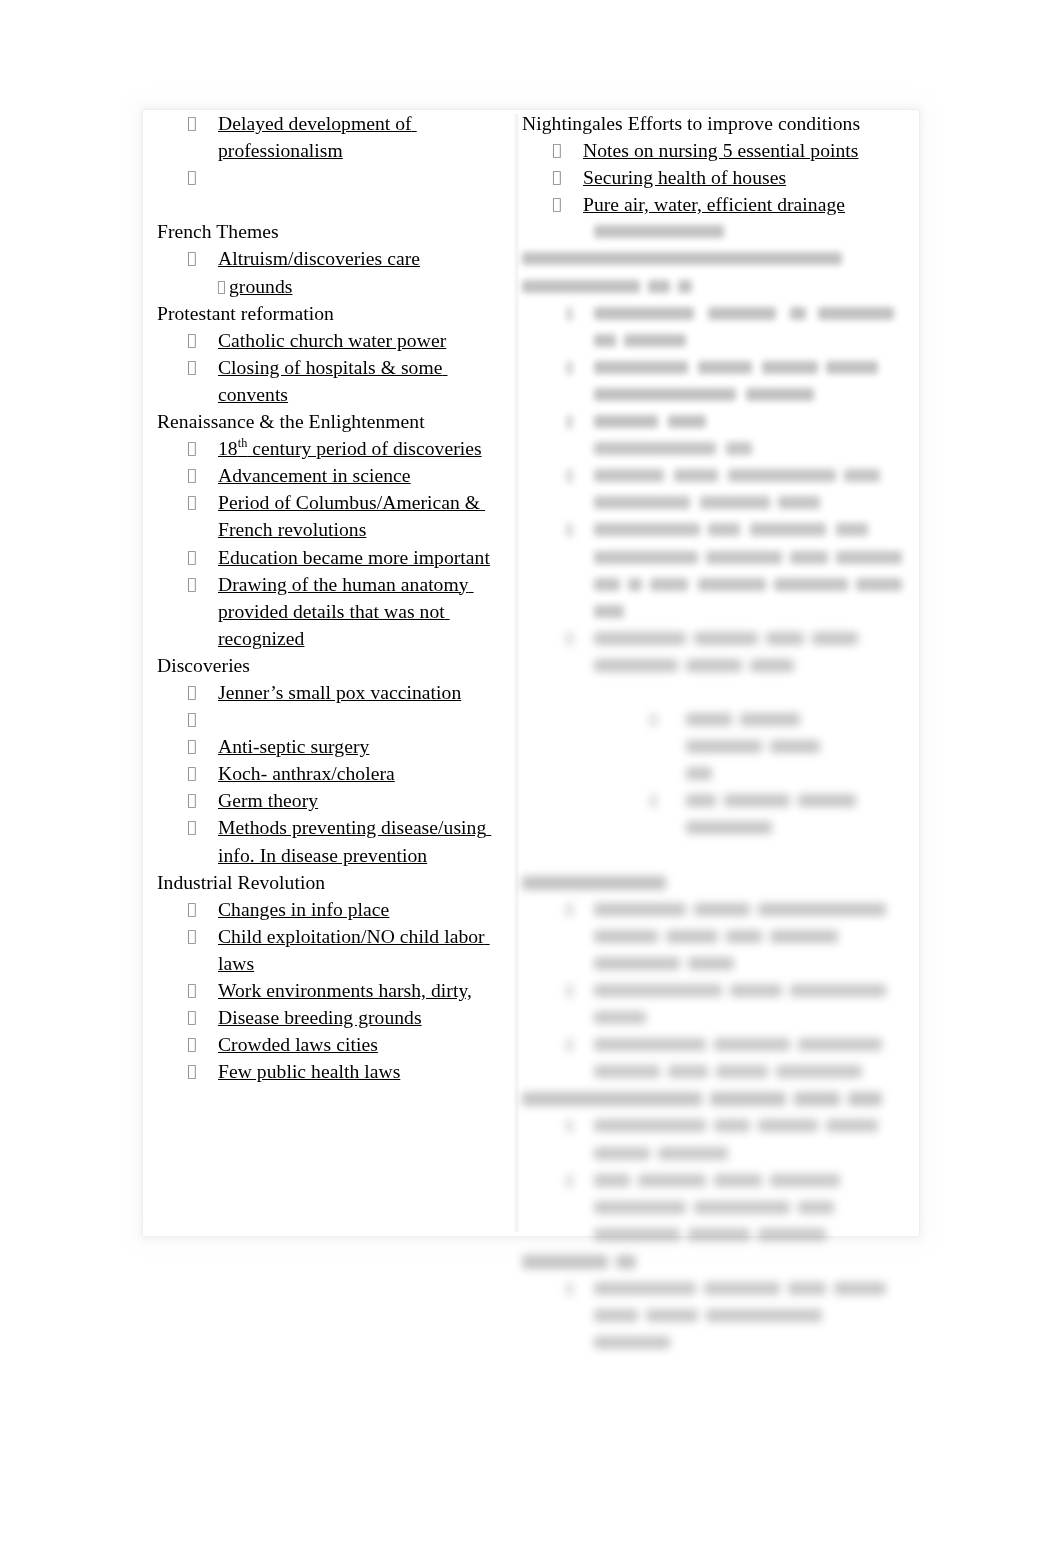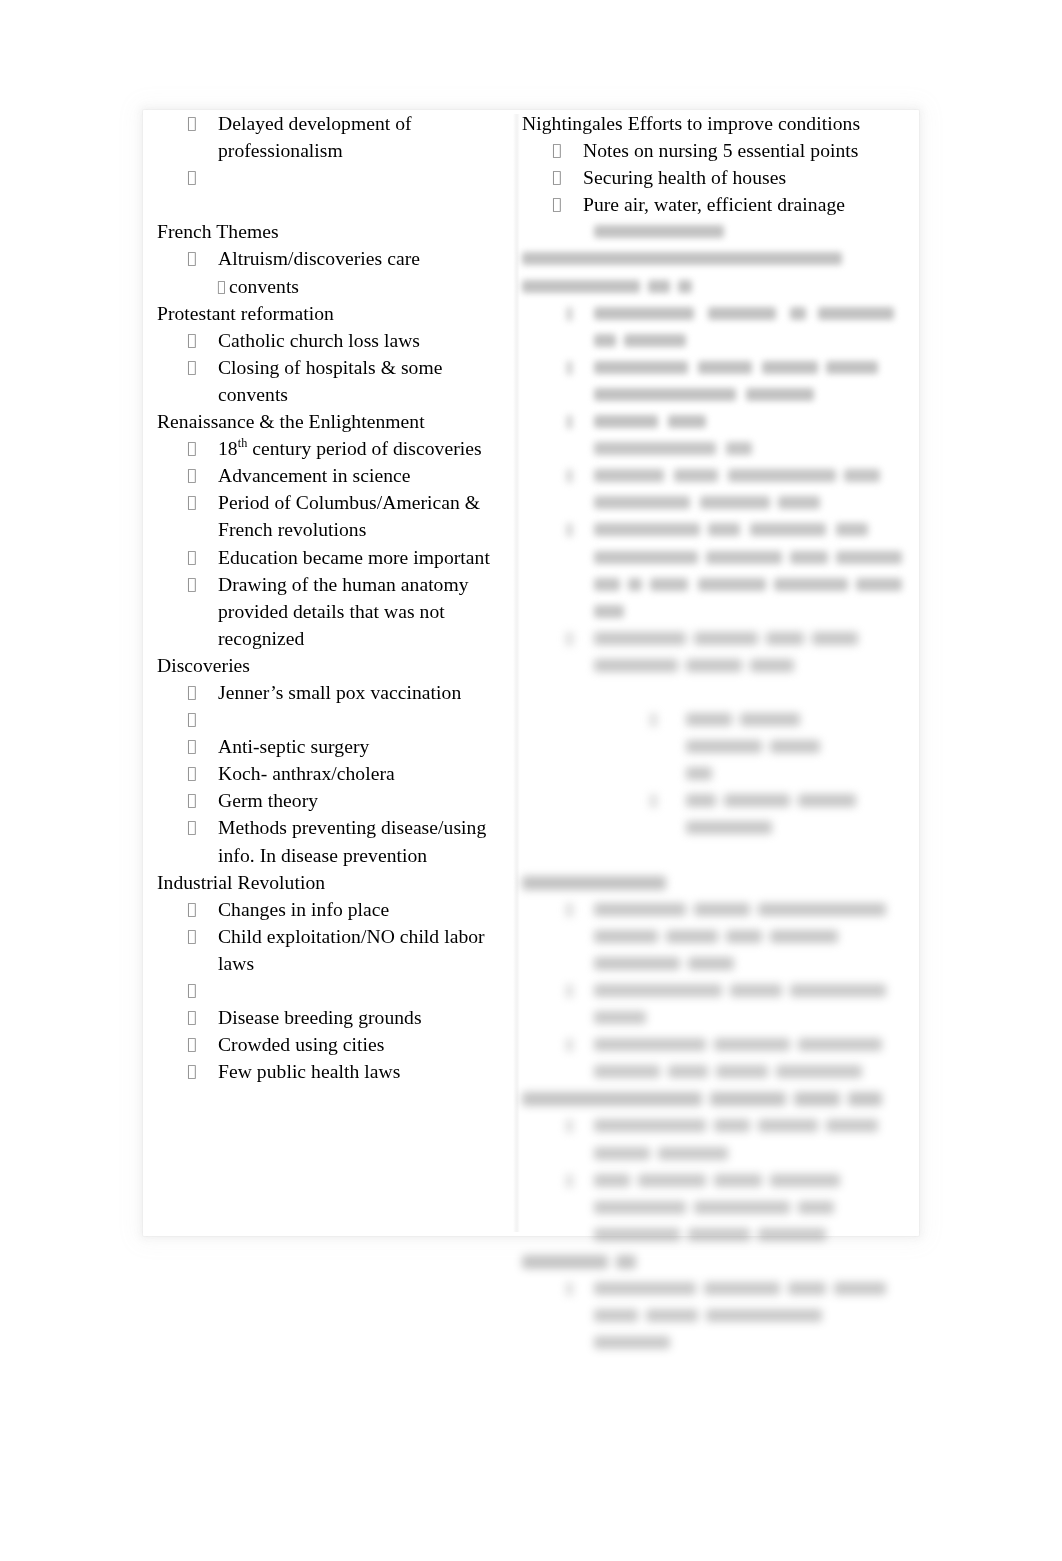--- a/index.html
+++ b/index.html
@@ -90,20 +90,21 @@
     font-size: 15px;
     line-height: 27.1px;
   }
   .bullet-row.sub .bullet-glyph {
     width: 12px;
     font-size: 14px;
   }
   .bullet-text {
     flex: 1 1 auto;
     white-space: pre-wrap;
+    text-decoration: underline;
   }
 
   .spacer-line { height: 27.1px; }
 
   sup.ord {
     font-size: 0.62em;
     vertical-align: super;
     line-height: 0;
   }
 
@@ -157,26 +158,26 @@
             <span class="bullet-glyph"></span>
           </div>
           <div class="spacer-line"></div>
           <div class="heading">French Themes</div>
           <div class="bullet-row">
             <span class="bullet-glyph"></span>
             <span class="bullet-text">Altruism/discoveries care</span>
           </div>
           <div class="bullet-row sub">
             <span class="bullet-glyph"></span>
-            <span class="bullet-text">convents</span>
+            <span class="bullet-text">grounds</span>
           </div>
           <div class="heading">Protestant reformation</div>
           <div class="bullet-row">
             <span class="bullet-glyph"></span>
-            <span class="bullet-text">Catholic church loss laws</span>
+            <span class="bullet-text">Catholic church water power</span>
           </div>
           <div class="bullet-row">
             <span class="bullet-glyph"></span>
             <span class="bullet-text">Closing of hospitals &amp; some convents</span>
           </div>
           <div class="heading">Renaissance &amp; the Enlightenment</div>
           <div class="bullet-row">
             <span class="bullet-glyph"></span>
             <span class="bullet-text">18<sup class="ord">th</sup> century period of discoveries</span>
           </div>
@@ -224,28 +225,29 @@
           <div class="bullet-row">
             <span class="bullet-glyph"></span>
             <span class="bullet-text">Changes in info place</span>
           </div>
           <div class="bullet-row">
             <span class="bullet-glyph"></span>
             <span class="bullet-text">Child exploitation/NO child labor laws</span>
           </div>
           <div class="bullet-row">
             <span class="bullet-glyph"></span>
+            <span class="bullet-text">Work environments harsh, dirty,</span>
           </div>
           <div class="bullet-row">
             <span class="bullet-glyph"></span>
             <span class="bullet-text">Disease breeding grounds</span>
           </div>
           <div class="bullet-row">
             <span class="bullet-glyph"></span>
-            <span class="bullet-text">Crowded using cities</span>
+            <span class="bullet-text">Crowded laws cities</span>
           </div>
           <div class="bullet-row">
             <span class="bullet-glyph"></span>
             <span class="bullet-text">Few public health laws</span>
           </div>
         </div>
     </div>
 
     <div class="col col-right doc-text">
       <div id="right-col-legible">

